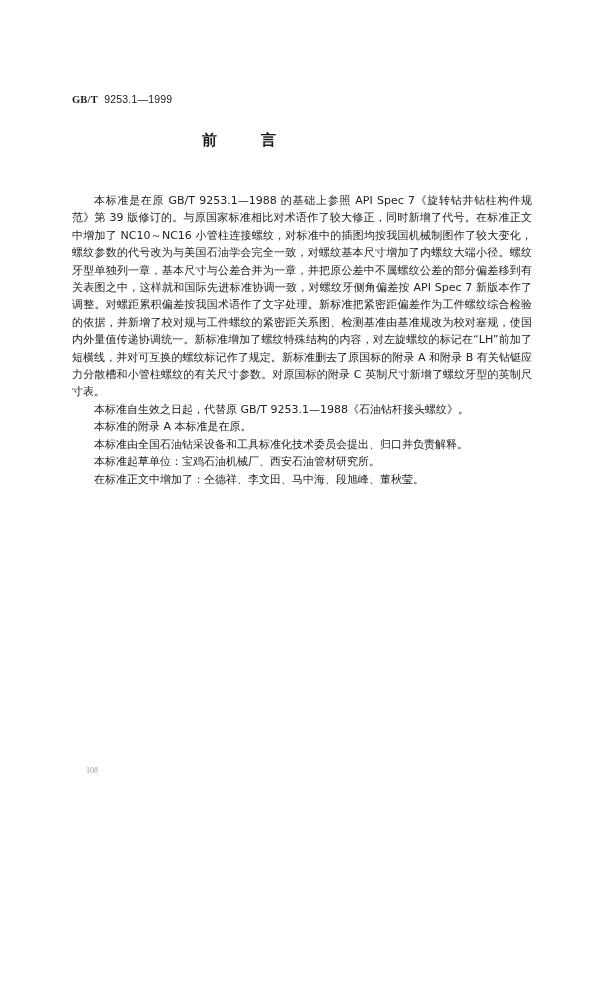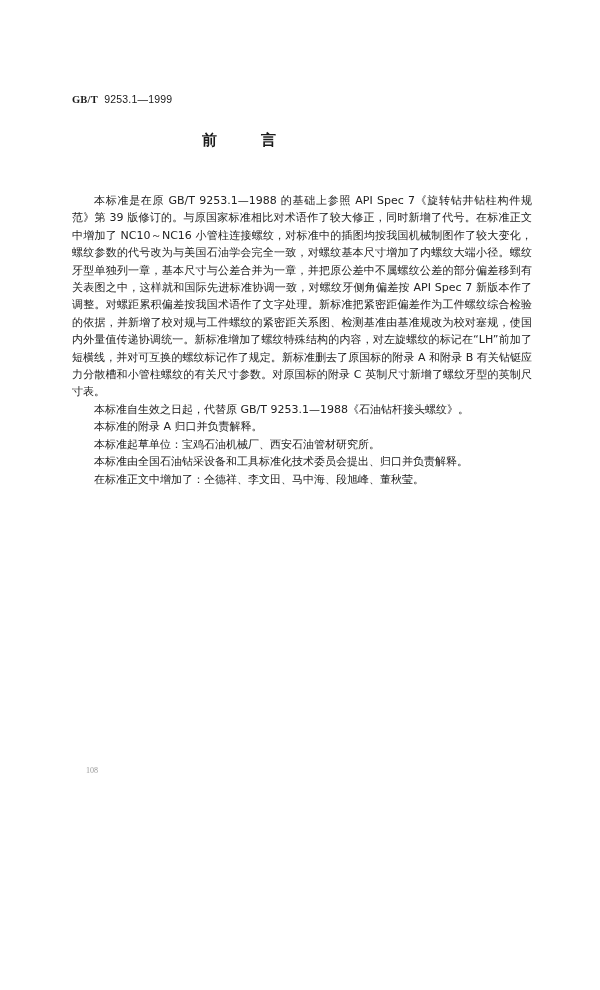--- a/index.html
+++ b/index.html
@@ -78,19 +78,19 @@
   <span>9253.1—1999</span>
 </div>
 
 <div class="page-title">
   <span>前</span><span class="gap"></span><span>言</span>
 </div>
 
 <div class="body-text">
   <p>本标准是在原 GB/T 9253.1—1988 的基础上参照 API Spec 7《旋转钻井钻柱构件规范》第 39 版修订的。与原国家标准相比对术语作了较大修正，同时新增了代号。在标准正文中增加了 NC10～NC16 小管柱连接螺纹，对标准中的插图均按我国机械制图作了较大变化，螺纹参数的代号改为与美国石油学会完全一致，对螺纹基本尺寸增加了内螺纹大端小径。螺纹牙型单独列一章，基本尺寸与公差合并为一章，并把原公差中不属螺纹公差的部分偏差移到有关表图之中，这样就和国际先进标准协调一致，对螺纹牙侧角偏差按 API Spec 7 新版本作了调整。对螺距累积偏差按我国术语作了文字处理。新标准把紧密距偏差作为工件螺纹综合检验的依据，并新增了校对规与工件螺纹的紧密距关系图、检测基准由基准规改为校对塞规，使国内外量值传递协调统一。新标准增加了螺纹特殊结构的内容，对左旋螺纹的标记在“LH”前加了短横线，并对可互换的螺纹标记作了规定。新标准删去了原国标的附录 A 和附录 B 有关钻铤应力分散槽和小管柱螺纹的有关尺寸参数。对原国标的附录 C 英制尺寸新增了螺纹牙型的英制尺寸表。</p>
   <p>本标准自生效之日起，代替原 GB/T 9253.1—1988《石油钻杆接头螺纹》。</p>
-  <p>本标准的附录 A 归口并负责解释。</p>
+  <p>本标准的附录 A 本标准是在原。</p>
+  <p>本标准由全国石油钻采设备和工具标准化技术委员会提出、归口并负责解释。</p>
   <p>本标准起草单位：宝鸡石油机械厂、西安石油管材研究所。</p>
-  <p>本标准由全国石油钻采设备和工具标准化技术委员会提出、归口并负责解释。</p>
   <p>在标准正文中增加了：仝德祥、李文田、马中海、段旭峰、董秋莹。</p>
 </div>
 
 <div class="page-number">108</div>
 
 </body></html>

